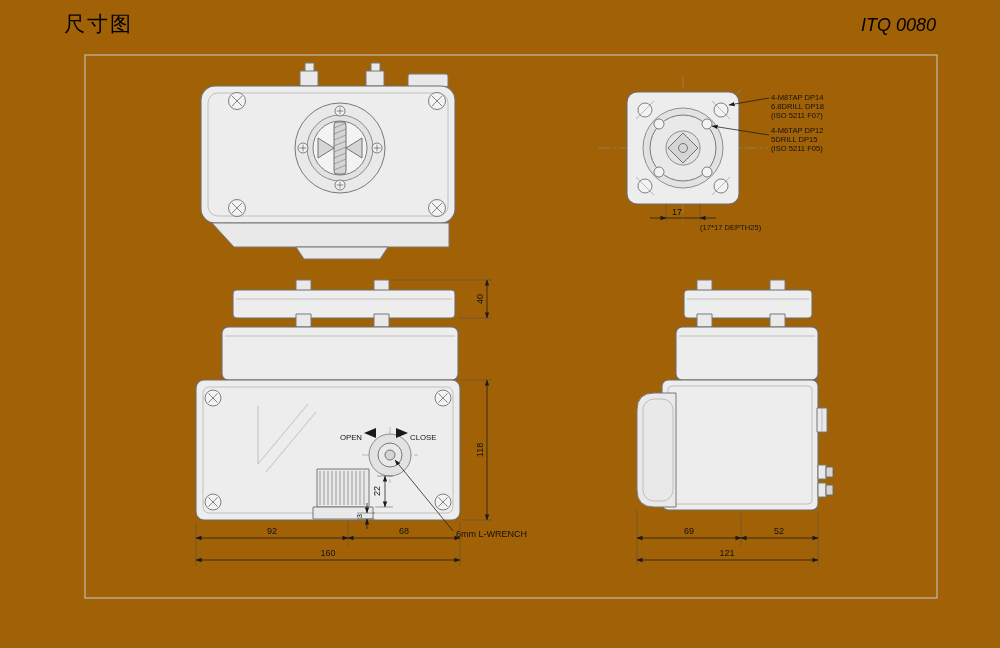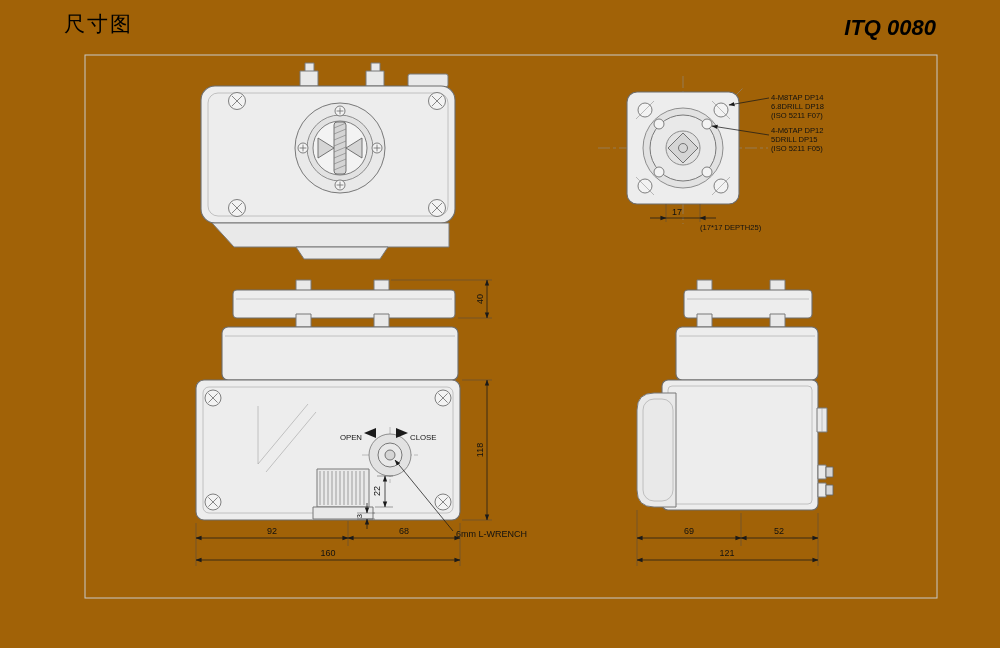--- a/index.html
+++ b/index.html
@@ -1,19 +1,19 @@
 <!DOCTYPE html>
 <html><head>
 <meta charset="utf-8">
 <style>
   *{box-sizing:border-box}
   html,body{margin:0;padding:0;background:#fff}
   .page{position:relative;width:1000px;height:648px;background:#a16207;font-family:"Liberation Sans",sans-serif;overflow:hidden}
   .title{position:absolute;left:64px;top:10px;font-size:21px;letter-spacing:2px;color:#000;font-family:"DejaVu Sans",sans-serif}
-  .model{position:absolute;right:64px;top:15px;font-size:22px;font-weight:700;font-style:italic;color:#000;font-family:"Liberation Sans",sans-serif}
+  .model{position:absolute;right:64px;top:15px;font-size:18px;font-weight:400;font-style:italic;color:#000;font-family:"Liberation Sans",sans-serif}
   svg{position:absolute;left:0;top:0}
   text{fill:#111;font-family:"Liberation Sans",sans-serif}
   .dim{font-size:9px}
   .note{font-size:7.6px}
   .lbl{font-size:7.8px}
   .part{fill:#e9e9e9;stroke:#787878;stroke-width:1}
   .part2{fill:#ededed;stroke:#6d6d6d;stroke-width:1.1}
   .part3{fill:#e2e2e2;stroke:#828282;stroke-width:.9}
   .dark{fill:#d5d5d5;stroke:#666;stroke-width:.9}
   .thin{fill:none;stroke:#9a9a9a;stroke-width:.55}

